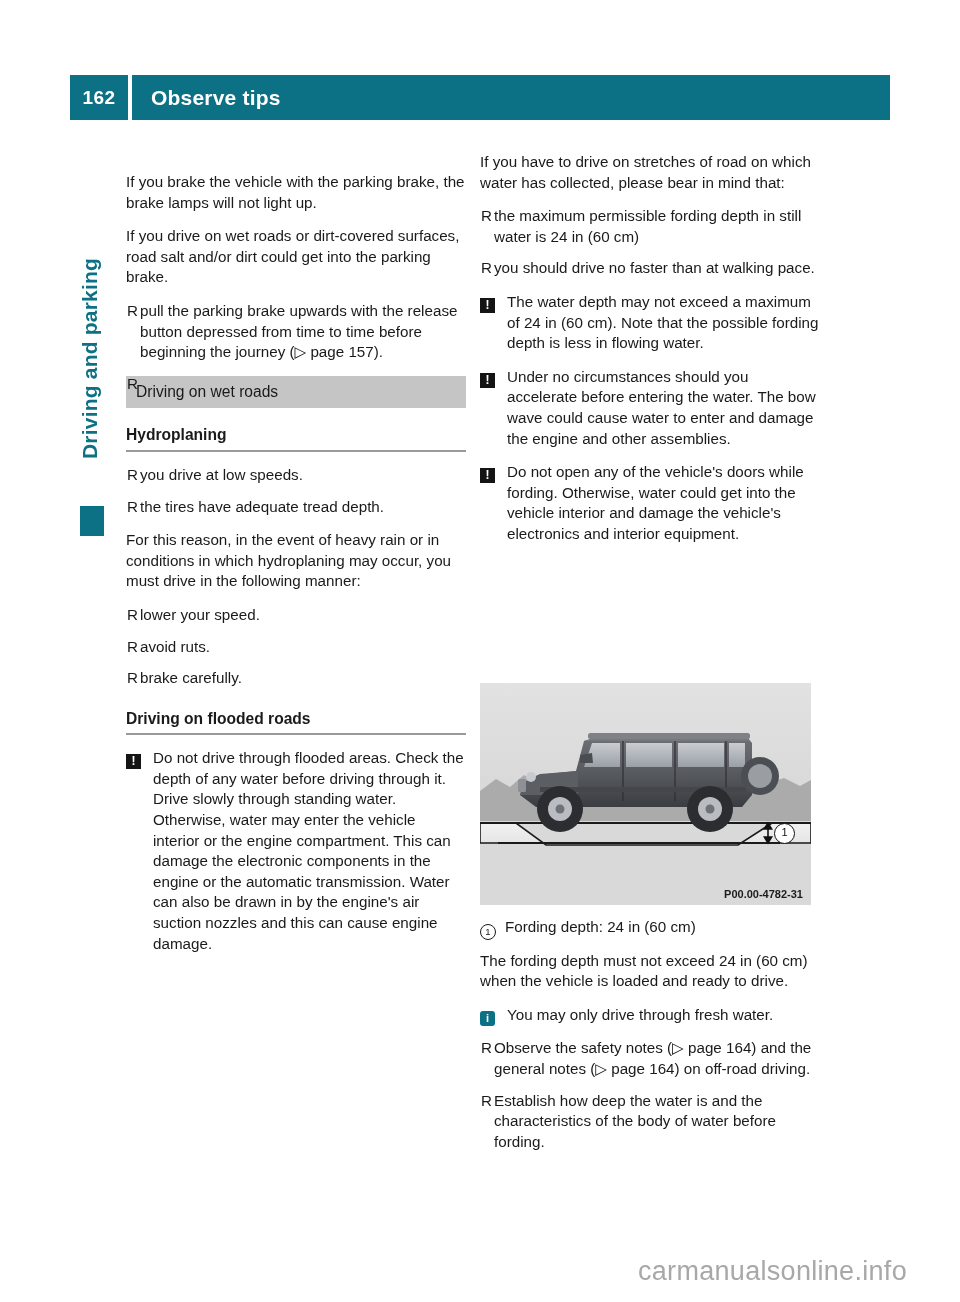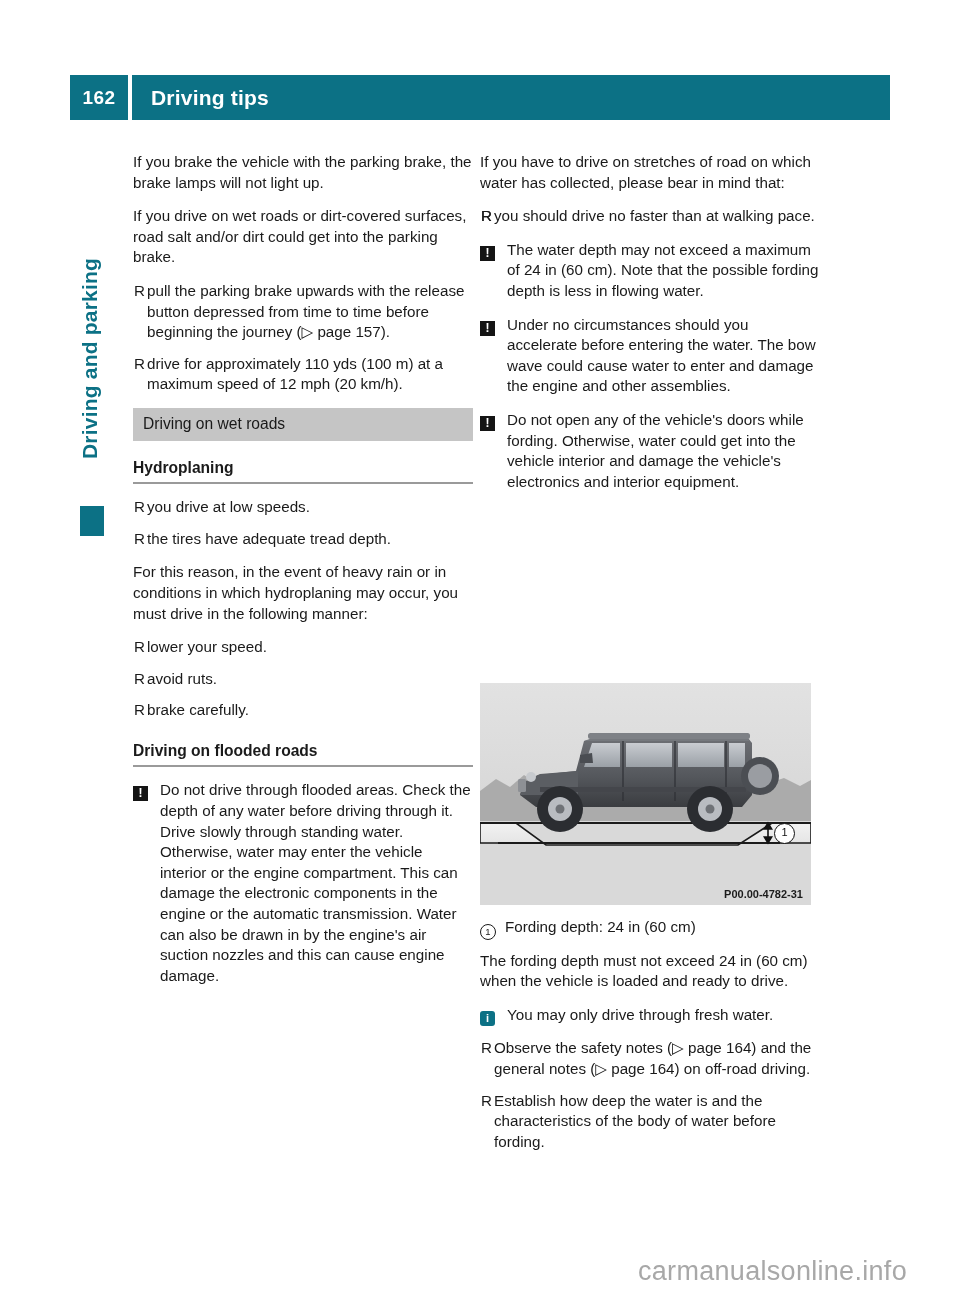--- a/index.html
+++ b/index.html
@@ -52,21 +52,21 @@
   .sidemark{
     position:absolute;left:80px;top:506px;
     width:24px;height:30px;background:var(--teal);
   }
 
   
   .col{
     position:absolute;top:152px;width:340px;
     font-size:15.2px;line-height:20.6px;
   }
-  .col.left{left:133px;}
+  .col.left{left:126px;margin-top:20px;}
   .col.right{left:480px;}
 
   p{margin:0 0 13px 0;}
 
   
   ul{margin:0 0 13px 0;padding:0;list-style:none;}
   ul li{
     position:relative;padding-left:14px;margin-bottom:7px;
   }
   ul li:last-child{margin-bottom:0;}
@@ -145,41 +145,40 @@
     font-family:"Liberation Sans", sans-serif;
     letter-spacing:.3px;
   }
 </style>
 </head>
 <body>
 
 <div class="header">
   <div class="pagenum">162</div>
   <div class="gap"></div>
-  <div class="htitle">Driving tips</div>
+  <div class="htitle">Observe tips</div>
 </div>
 
 <div class="sidetab">
   <div class="vtext">Driving and parking</div>
 </div>
 <div class="sidemark"></div>
 
 <div class="col left">
 
   <p>If you brake the vehicle with the parking brake, the brake lamps will not light up.</p>
   <p>If you drive on wet roads or dirt-covered surfaces, road salt and/or dirt could get into the parking brake.</p>
 
   <ul class="spaced">
     <li>
       <span class="bul">R</span>
       <span>pull the parking brake upwards with the release button depressed from time to time before beginning the journey (▷ page 157).</span>
     </li>
     <li>
       <span class="bul">R</span>
-      <span>drive for approximately 110 yds (100 m) at a maximum speed of 12 mph (20 km/h).</span>
     </li>
   </ul>
 
   <div class="banner">Driving on wet roads</div>
 
   <div class="subhead subhead-sp">Hydroplaning</div>
 
 
   <ul class="spaced">
     <li>
@@ -218,20 +217,21 @@
 
 </div>
 
 <div class="col right">
 
   <p>If you have to drive on stretches of road on which water has collected, please bear in mind that:</p>
 
   <ul class="spaced">
     <li>
       <span class="bul">R</span>
+      <span>the maximum permissible fording depth in still water is 24 in (60 cm)</span>
     </li>
     <li>
       <span class="bul">R</span>
       <span>you should drive no faster than at walking pace.</span>
     </li>
   </ul>
 
 
   <div class="note">
     <span class="ico"><span class="warn-ico">!</span></span>

